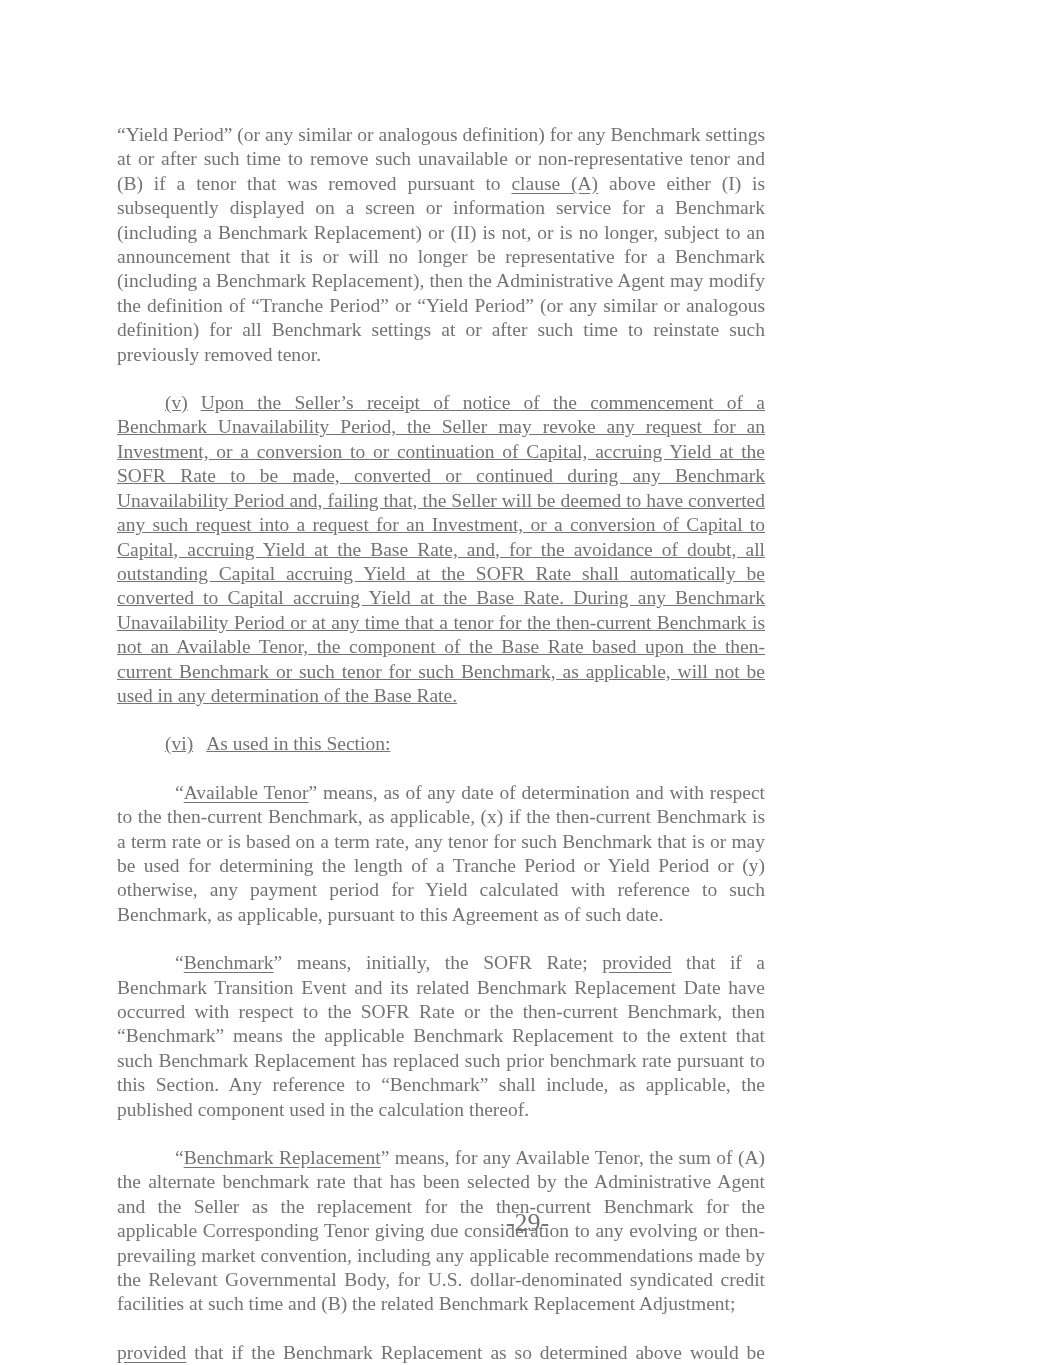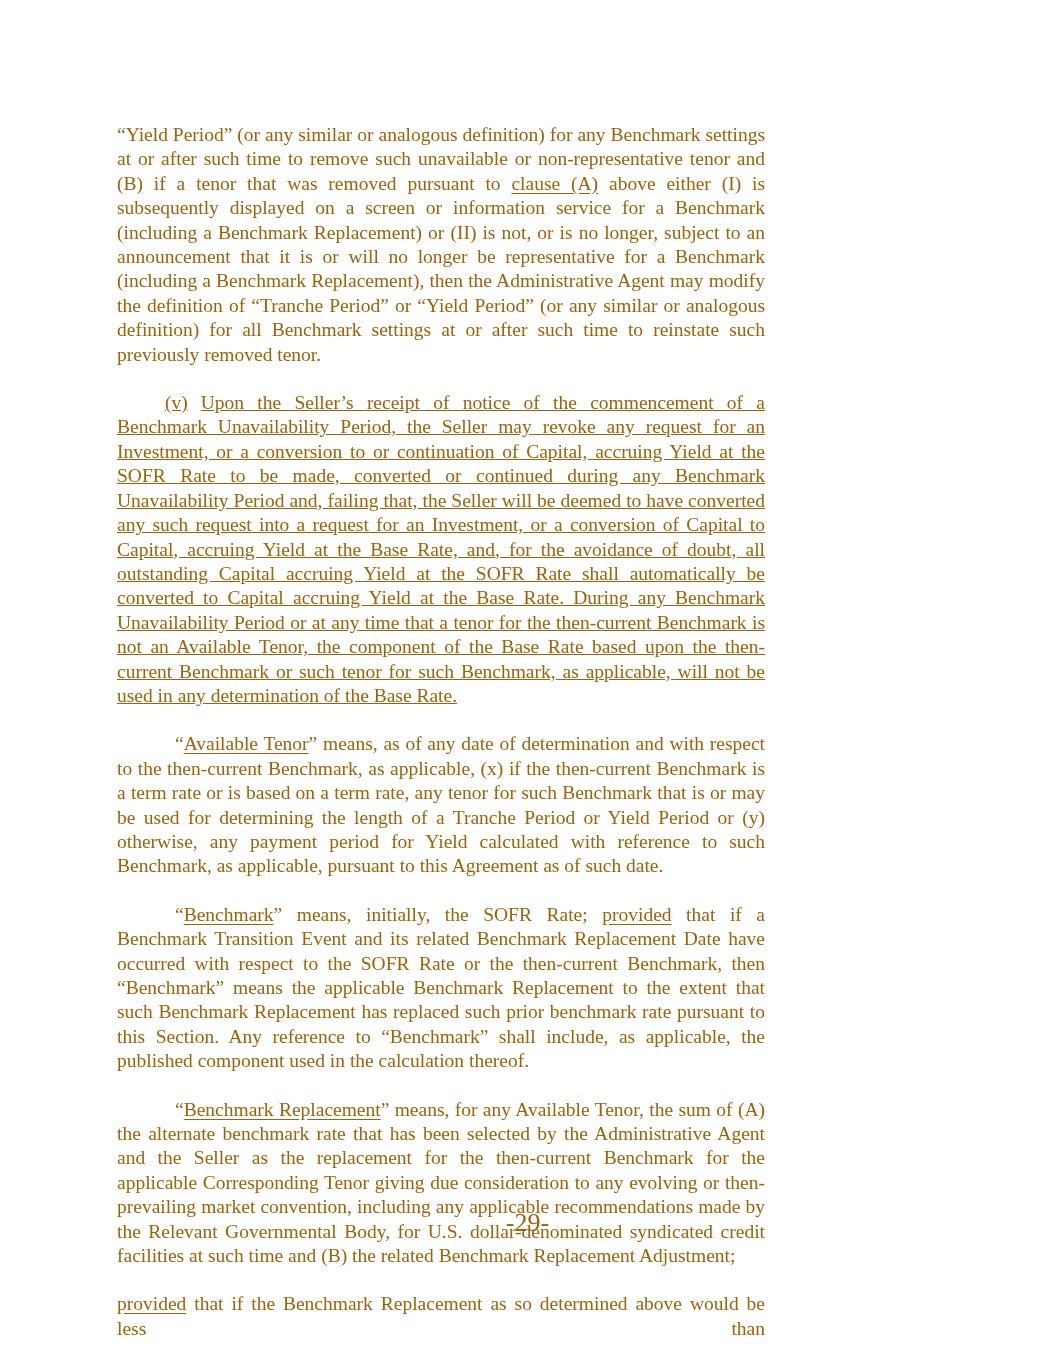--- a/index.html
+++ b/index.html
@@ -10,21 +10,21 @@
   .page {
     position: relative;
     width: 888px;
     height: 1365px;
     background: #ffffff;
     box-sizing: border-box;
     padding: 123px 123px 0 117px;
     font-family: "Liberation Serif", "DejaVu Serif", serif;
     font-size: 19.5px;
     line-height: 24.4px;
-    color: #a16207;
+    color: #737373;
     overflow: hidden;
   }
   p.para {
     margin: 0 0 24px 0;
   }
   .just { text-align: justify; }
   .fi { text-indent: 48px; text-decoration: underline; }
   .def {
     margin-left: 70px;
     text-indent: 58px;
@@ -46,18 +46,19 @@
     font-size: 26px;
     line-height: 24.4px;
   }
 </style>
 </head>
 <body>
 
 <div class="page">
   <p class="para just"><span>“Yield Period” (or any similar or analogous definition) for any Benchmark settings at or after such time to remove such unavailable or non-representative tenor and (B) if a tenor that was removed pursuant to </span><span class="u">clause (A)</span><span> above either (I) is subsequently displayed on a screen or information service for a Benchmark (including a Benchmark Replacement) or (II) is not, or is no longer, subject to an announcement that it is or will no longer be representative for a Benchmark (including a Benchmark Replacement), then the Administrative Agent may modify the definition of “Tranche Period” or “Yield Period” (or any similar or analogous definition) for all Benchmark settings at or after such time to reinstate such previously removed tenor.</span></p>
   <p class="para just fi"><span>(v)</span><span class="tab"></span><span>Upon the Seller’s receipt of notice of the commencement of a Benchmark Unavailability Period, the Seller may revoke any request for an Investment, or a conversion to or continuation of Capital, accruing Yield at the SOFR Rate to be made, converted or continued during any Benchmark Unavailability Period and, failing that, the Seller will be deemed to have converted any such request into a request for an Investment, or a conversion of Capital to Capital, accruing Yield at the Base Rate, and, for the avoidance of doubt, all outstanding Capital accruing Yield at the SOFR Rate shall automatically be converted to Capital accruing Yield at the Base Rate. During any Benchmark Unavailability Period or at any time that a tenor for the then-current Benchmark is not an Available Tenor, the component of the Base Rate based upon the then-current Benchmark or such tenor for such Benchmark, as applicable, will not be used in any determination of the Base Rate.</span></p>
+  <p class="para fi"><span>(vi)</span><span class="tab"></span><span>As used in this Section:</span></p>
   <p class="para just def"><span>“</span><span class="u">Available Tenor</span><span>” means, as of any date of determination and with respect to the then-current Benchmark, as applicable, (x) if the then-current Benchmark is a term rate or is based on a term rate, any tenor for such Benchmark that is or may be used for determining the length of a Tranche Period or Yield Period or (y) otherwise, any payment period for Yield calculated with reference to such Benchmark, as applicable, pursuant to this Agreement as of such date.</span></p>
   <p class="para just def"><span>“</span><span class="u">Benchmark</span><span>” means, initially, the SOFR Rate; </span><span class="u">provided</span><span> that if a Benchmark Transition Event and its related Benchmark Replacement Date have occurred with respect to the SOFR Rate or the then-current Benchmark, then “Benchmark” means the applicable Benchmark Replacement to the extent that such Benchmark Replacement has replaced such prior benchmark rate pursuant to this Section. Any reference to “Benchmark” shall include, as applicable, the published component used in the calculation thereof.</span></p>
   <p class="para just def"><span>“</span><span class="u">Benchmark Replacement</span><span>” means, for any Available Tenor, the sum of (A) the alternate benchmark rate that has been selected by the Administrative Agent and the Seller as the replacement for the then-current Benchmark for the applicable Corresponding Tenor giving due consideration to any evolving or then-prevailing market convention, including any applicable recommendations made by the Relevant Governmental Body, for U.S. dollar-denominated syndicated credit facilities at such time and (B) the related Benchmark Replacement Adjustment;</span></p>
   <p class="para cont"><span class="u">provided</span><span> that if the Benchmark Replacement as so determined above would be less than</span></p>
   <div class="page-number">-29-</div>
 </div>
 
 </body></html>

